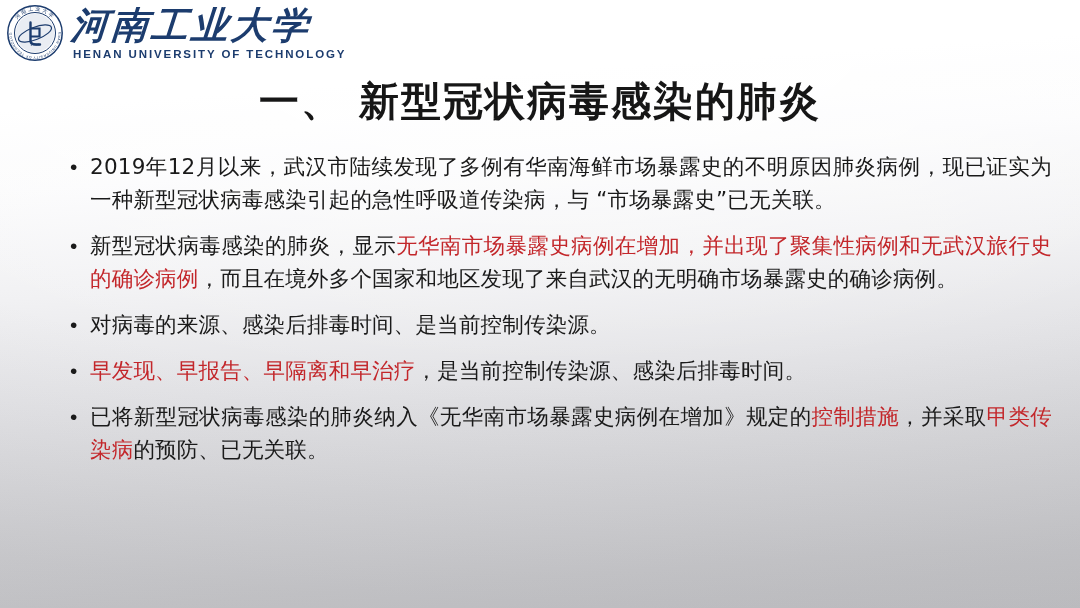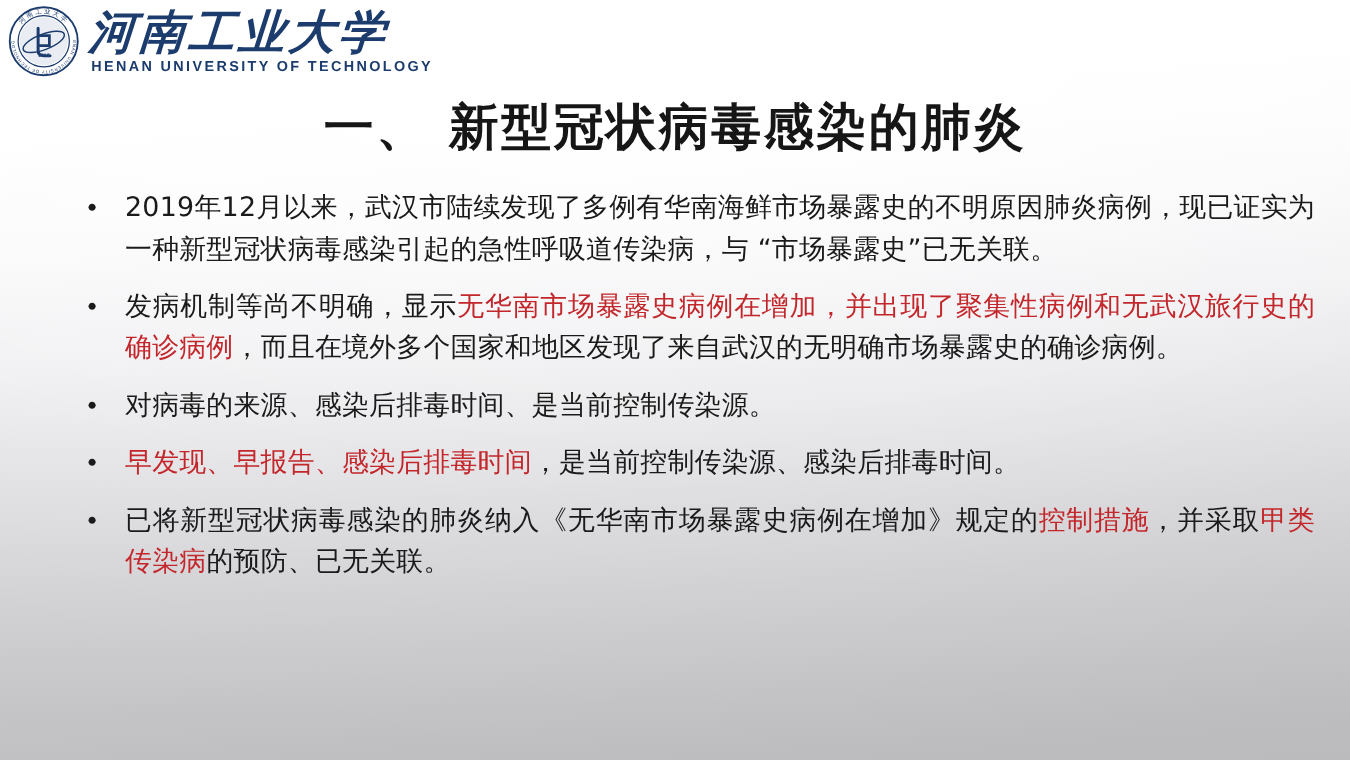--- a/index.html
+++ b/index.html
@@ -120,21 +120,20 @@
   }
   .bullet-text {
     flex: 1 1 auto;
     font-family: "DejaVu Sans", "Liberation Sans", sans-serif;
     font-size: 21.5px;
     line-height: 33px;
     color: #1a1a1a;
     text-align: justify;
     text-justify: inter-ideograph;
     letter-spacing: 0.2px;
-    margin-left: 10px;
   }
   .bullet-text .hl { color: #c3272b; }
 </style>
 </head>
 <body>
 
 <div id="slide">
 
   <div class="logo-block">
     <div class="logo-mark">
@@ -164,29 +163,29 @@
 
   <div class="slide-title">一、 新型冠状病毒感染的肺炎</div>
 
   <div class="body-list">
       <div class="bullet-row">
         <div class="bullet-dot">•</div>
         <div class="bullet-text"><span>2019年12月以来，武汉市陆续发现了多例有华南海鲜市场暴露史的不明原因肺炎病例，现已证实为一种新型冠状病毒感染引起的急性呼吸道传染病，与 “市场暴露史”已无关联。</span></div>
       </div>
       <div class="bullet-row">
         <div class="bullet-dot">•</div>
-        <div class="bullet-text"><span>发病机制等尚不明确，显示</span><span class="hl">无华南市场暴露史病例在增加，并出现了聚集性病例和无武汉旅行史的确诊病例</span><span>，而且在境外多个国家和地区发现了来自武汉的无明确市场暴露史的确诊病例。</span></div>
+        <div class="bullet-text"><span>新型冠状病毒感染的肺炎，显示</span><span class="hl">无华南市场暴露史病例在增加，并出现了聚集性病例和无武汉旅行史的确诊病例</span><span>，而且在境外多个国家和地区发现了来自武汉的无明确市场暴露史的确诊病例。</span></div>
       </div>
       <div class="bullet-row">
         <div class="bullet-dot">•</div>
         <div class="bullet-text"><span>对病毒的来源、感染后排毒时间、是当前控制传染源。</span></div>
       </div>
       <div class="bullet-row">
         <div class="bullet-dot">•</div>
-        <div class="bullet-text"><span class="hl">早发现、早报告、感染后排毒时间</span><span>，是当前控制传染源、感染后排毒时间。</span></div>
+        <div class="bullet-text"><span class="hl">早发现、早报告、早隔离和早治疗</span><span>，是当前控制传染源、感染后排毒时间。</span></div>
       </div>
       <div class="bullet-row">
         <div class="bullet-dot">•</div>
         <div class="bullet-text"><span>已将新型冠状病毒感染的肺炎纳入《无华南市场暴露史病例在增加》规定的</span><span class="hl">控制措施</span><span>，并采取</span><span class="hl">甲类传染病</span><span>的预防、已无关联。</span></div>
       </div>
     </div>
 
 </div>
 
 </body></html>

